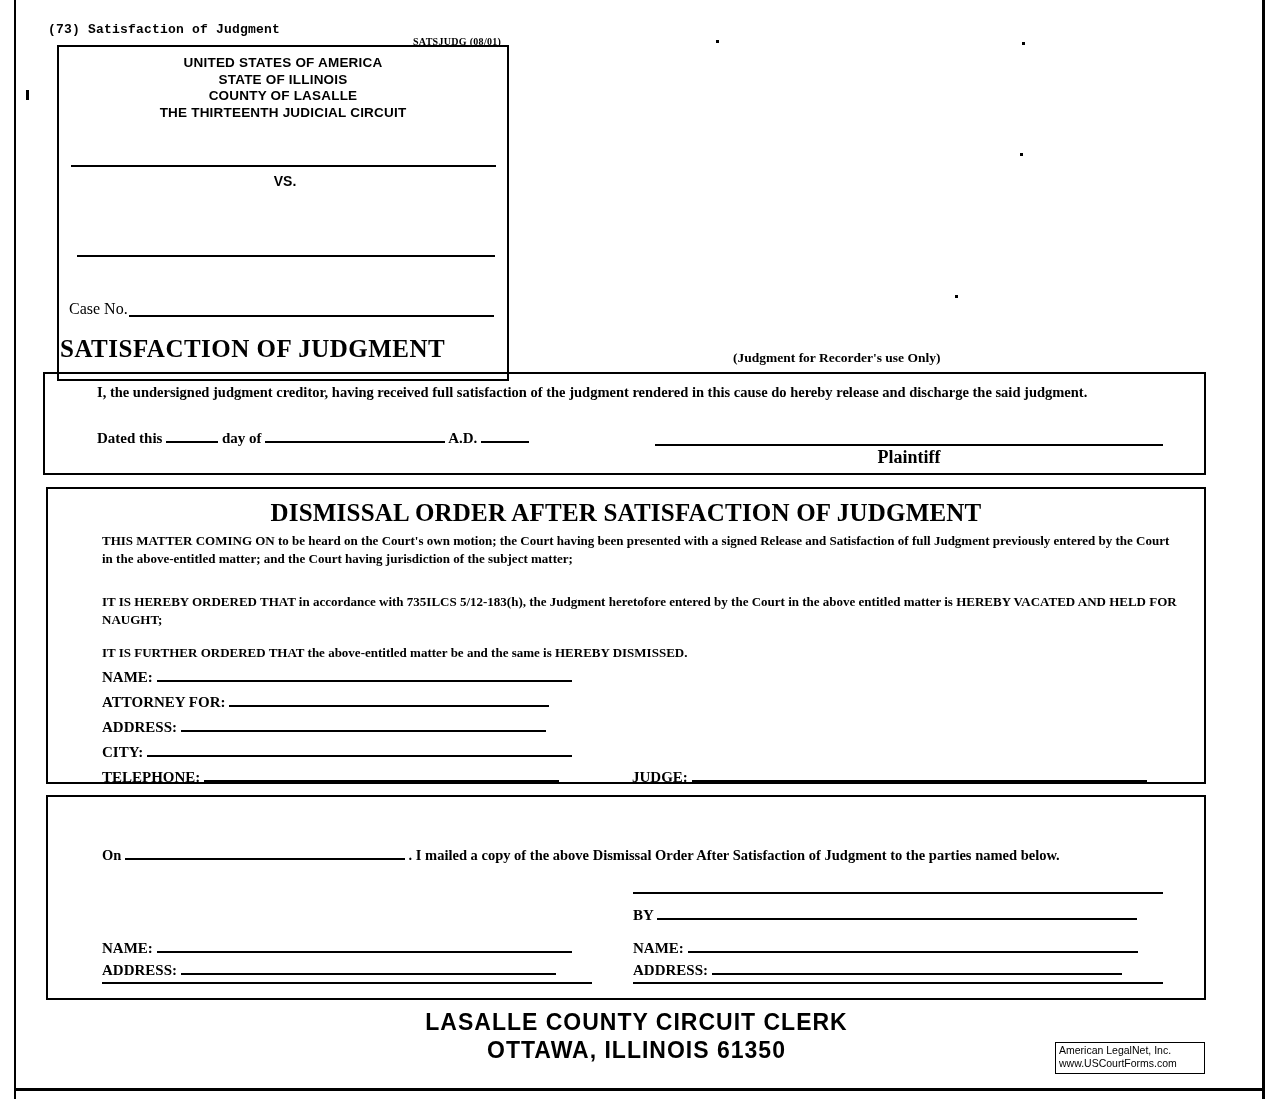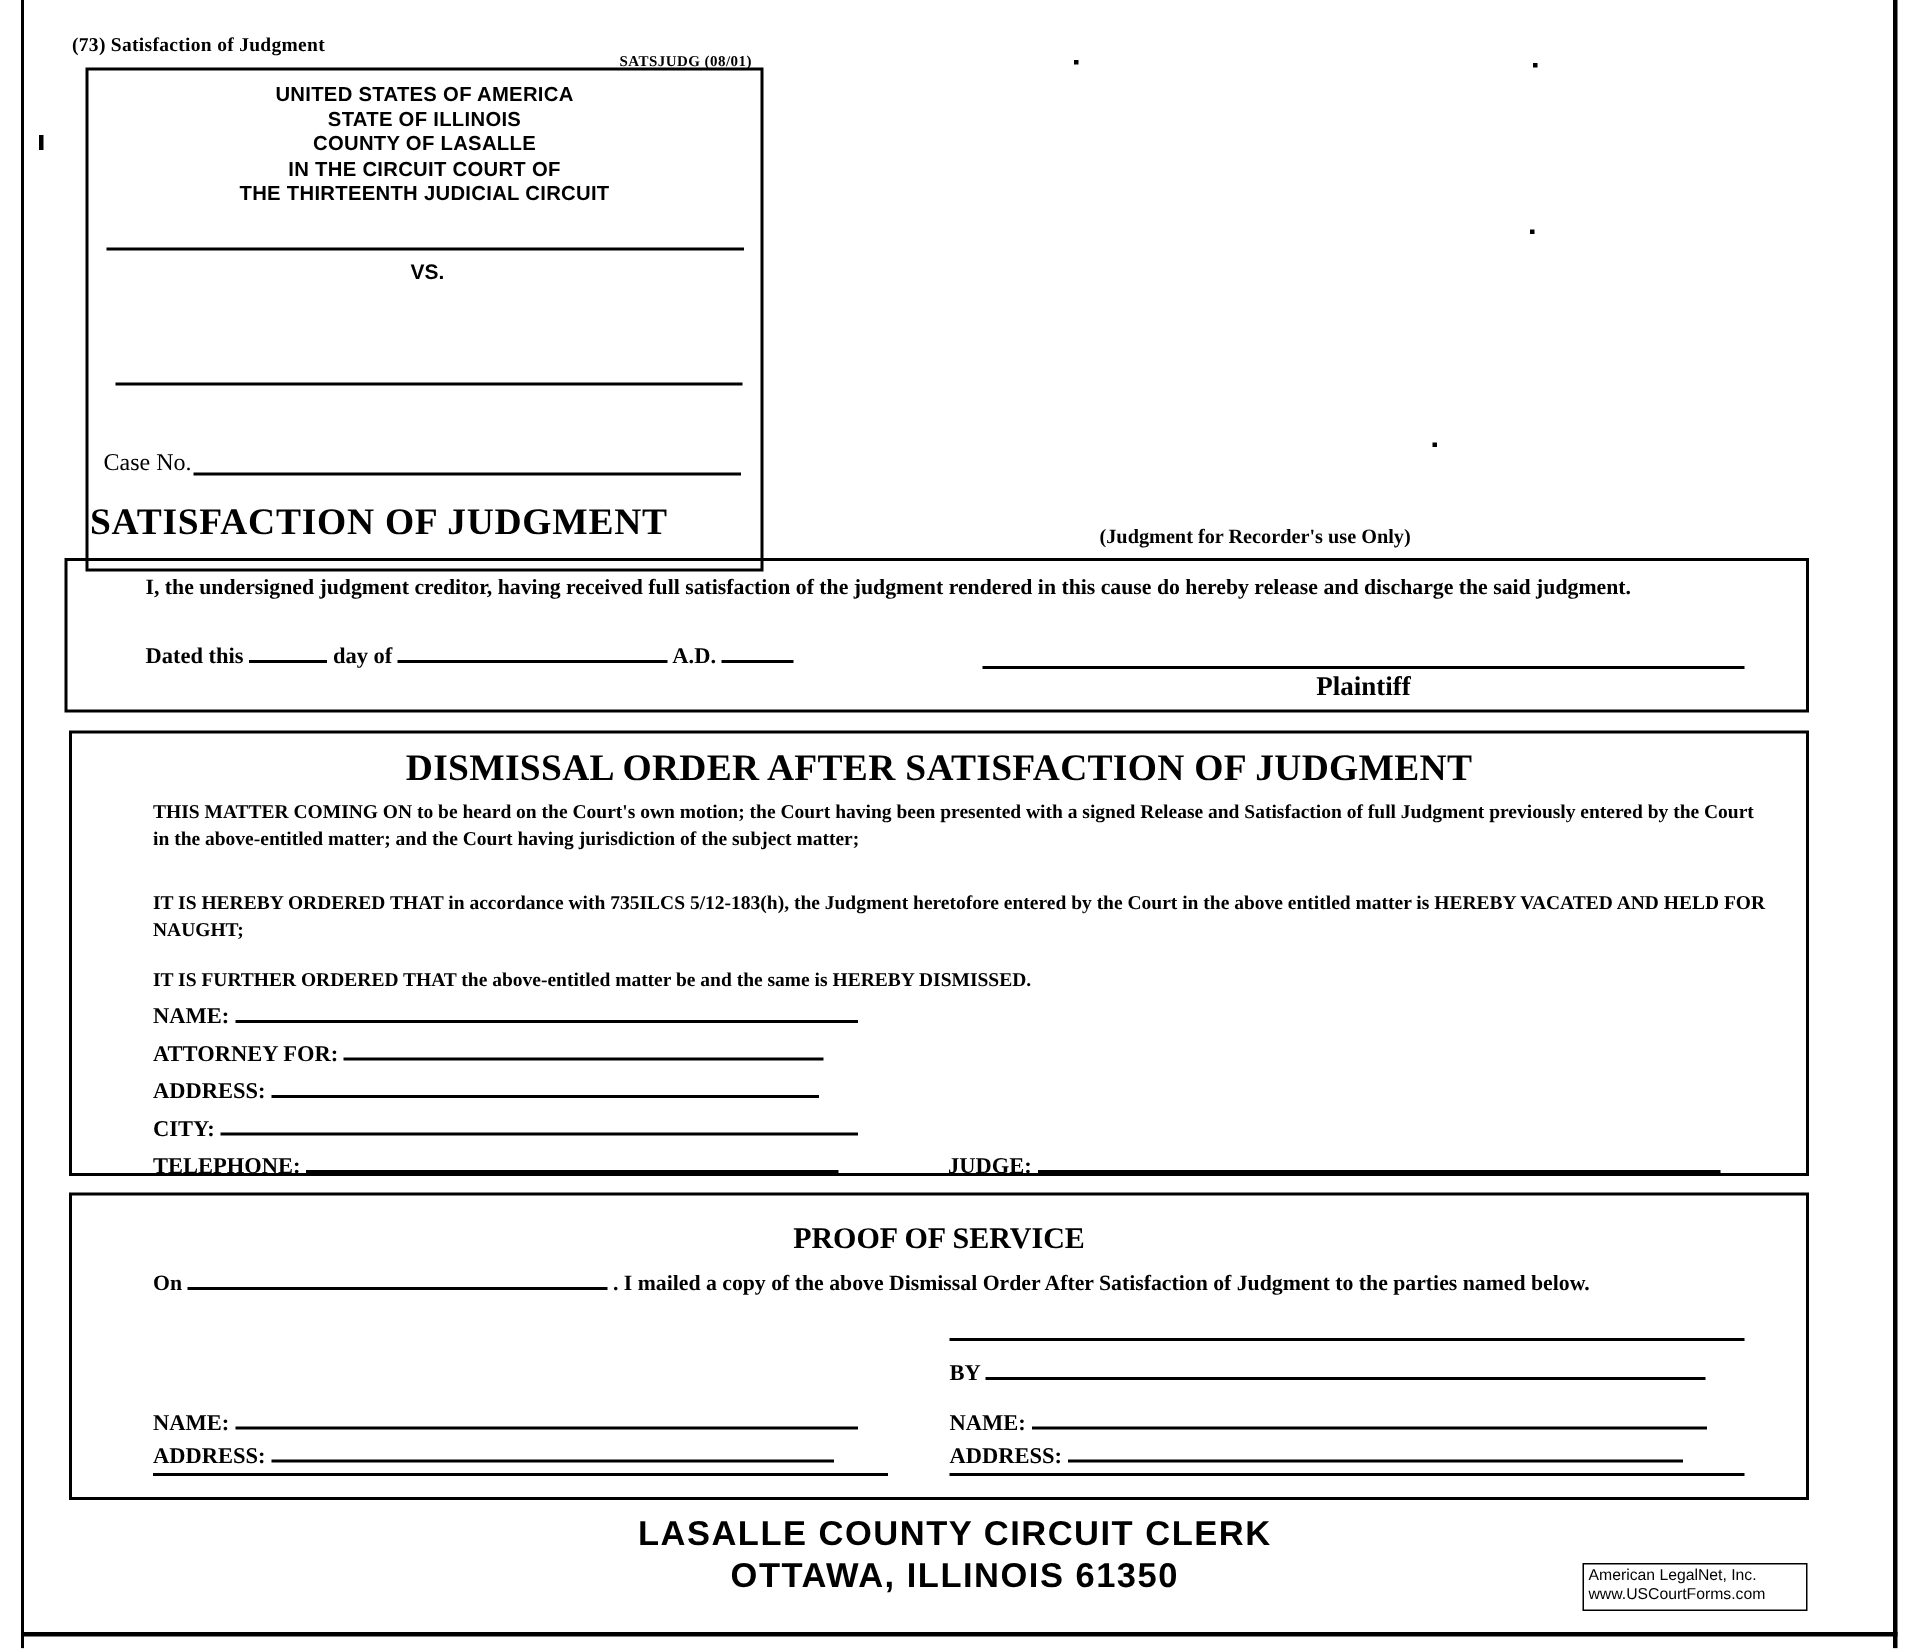--- a/index.html
+++ b/index.html
@@ -35,21 +35,21 @@
     background: #000;
   }
 
   .header-row {
     position: absolute;
     left: 48px; top: 22px; width: 1160px;
     height: 16px;
   }
   .form-no {
     position: absolute; left: 0; top: 0;
-    font-family: Liberation Serif, serif;
+    font-family: Liberation Mono, monospace;
     font-weight: bold;
     font-size: 13px;
     letter-spacing: 0.2px;
   }
   .form-code {
     position: absolute; left: 365px; top: 14px;
     font-family: "Liberation Serif", serif;
     font-weight: bold;
     font-size: 10px;
     letter-spacing: 0.3px;
@@ -316,21 +316,20 @@
   <div class="header-row">
     <span class="form-no">(73) Satisfaction of Judgment</span>
     <span class="form-code">SATSJUDG (08/01)</span>
   </div>
 
   <div class="caption-box">
     <div class="court-heading">
       <div>UNITED STATES OF AMERICA</div>
       <div>STATE OF ILLINOIS</div>
       <div>COUNTY OF LASALLE</div>
-      <div>IN THE CIRCUIT COURT OF</div>
       <div>THE THIRTEENTH JUDICIAL CIRCUIT</div>
     </div>
     <div class="cap-line cap-line-1"></div>
     <div class="vs-label">VS.</div>
     <div class="cap-line cap-line-2"></div>
     <div class="case-no-label">Case No.</div>
     <div class="cap-line cap-line-case"></div>
   </div>
 
   <div class="sat-title">SATISFACTION OF JUDGMENT</div>
@@ -376,21 +375,20 @@
       <span>TELEPHONE:</span>
       <span class="field-underline" style="width:355px;"></span>
     </div>
     <div class="f-judge">
       <span>JUDGE:</span>
       <span class="field-underline" style="width:455px;"></span>
     </div>
   </div>
 
   <div class="proof-box">
-    <div class="proof-title">PROOF OF SERVICE</div>
     <div class="proof-on">
       <span>On</span>
       <span class="field-underline" style="width:280px;"></span>
       <span>. I mailed a copy of the above Dismissal Order After Satisfaction of Judgment to the parties named below.</span>
     </div>
     <div class="sig-line-1"></div>
     <div class="by-row">
       <span>BY</span>
       <span class="field-underline" style="width:480px;"></span>
     </div>

